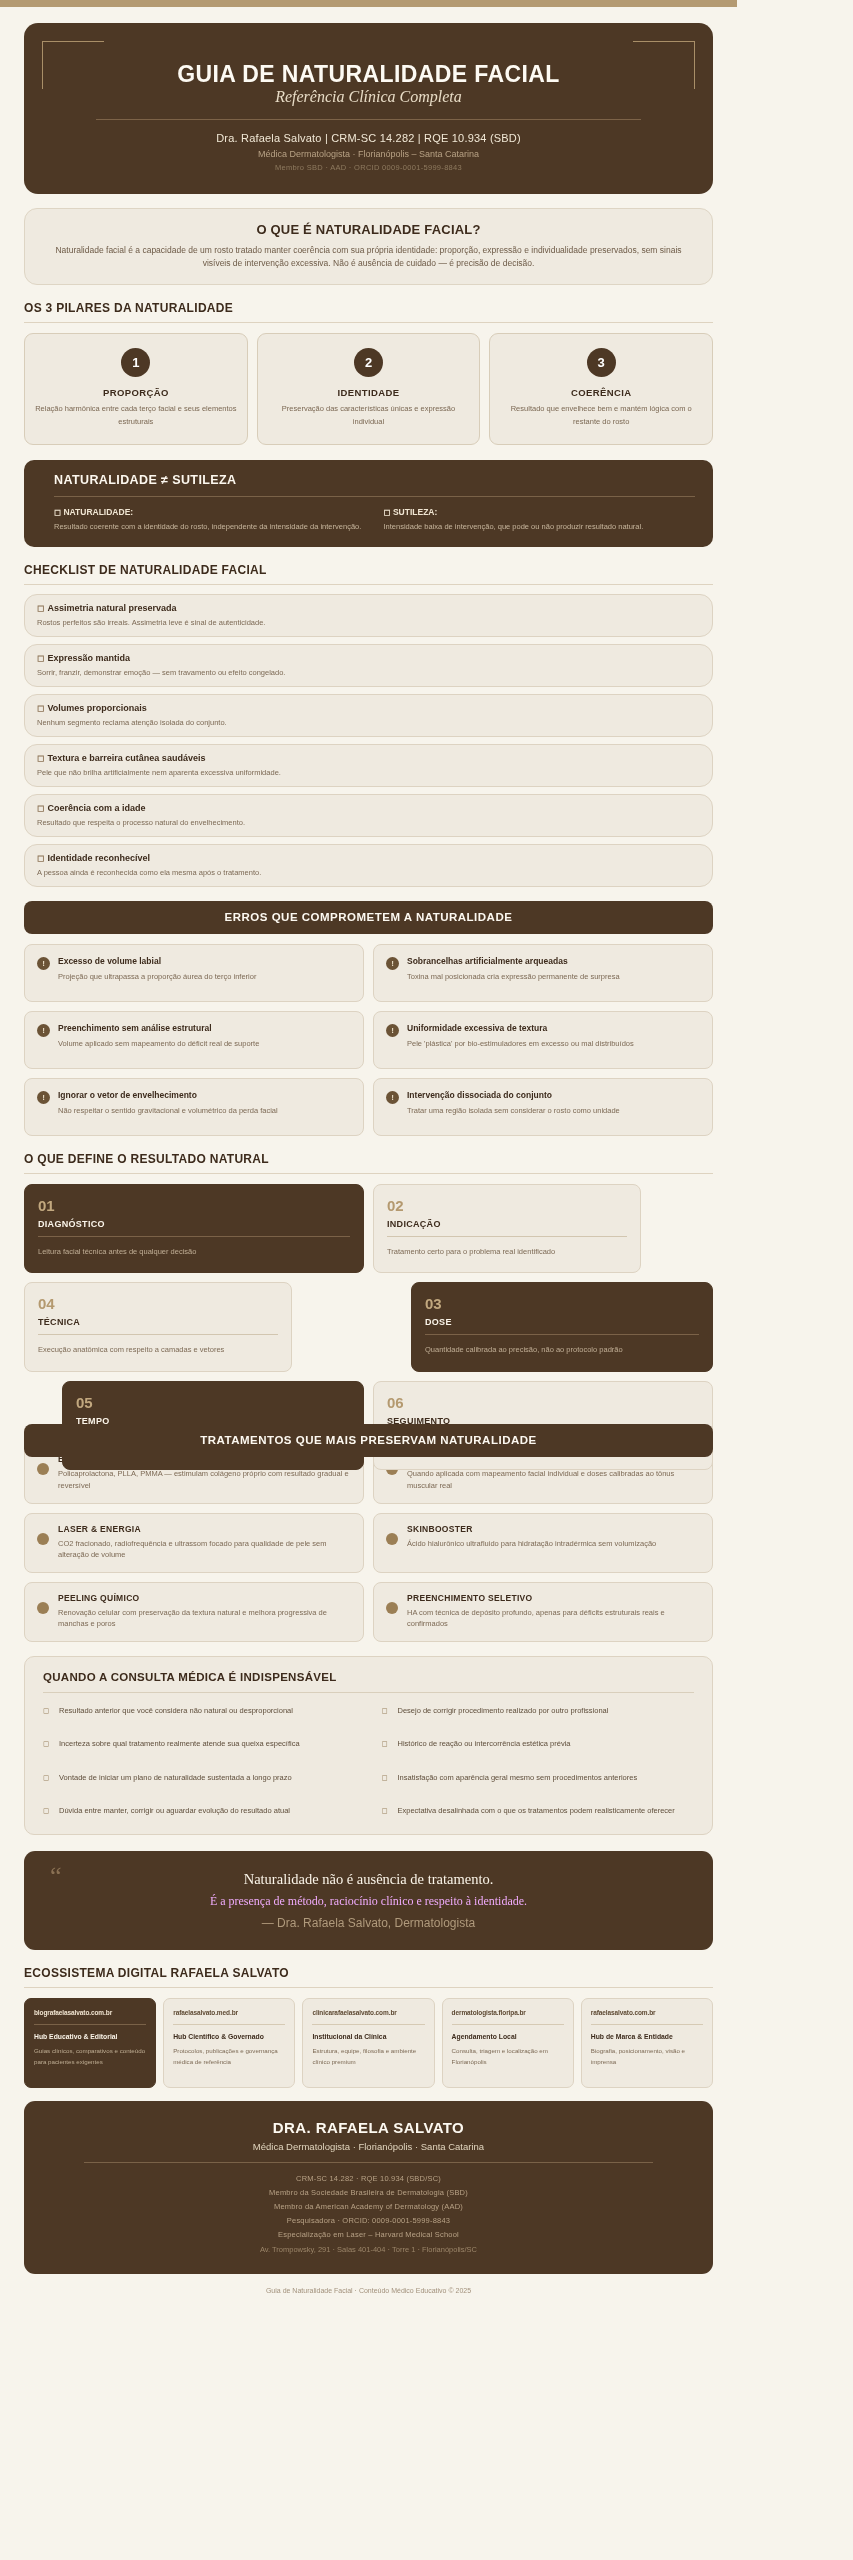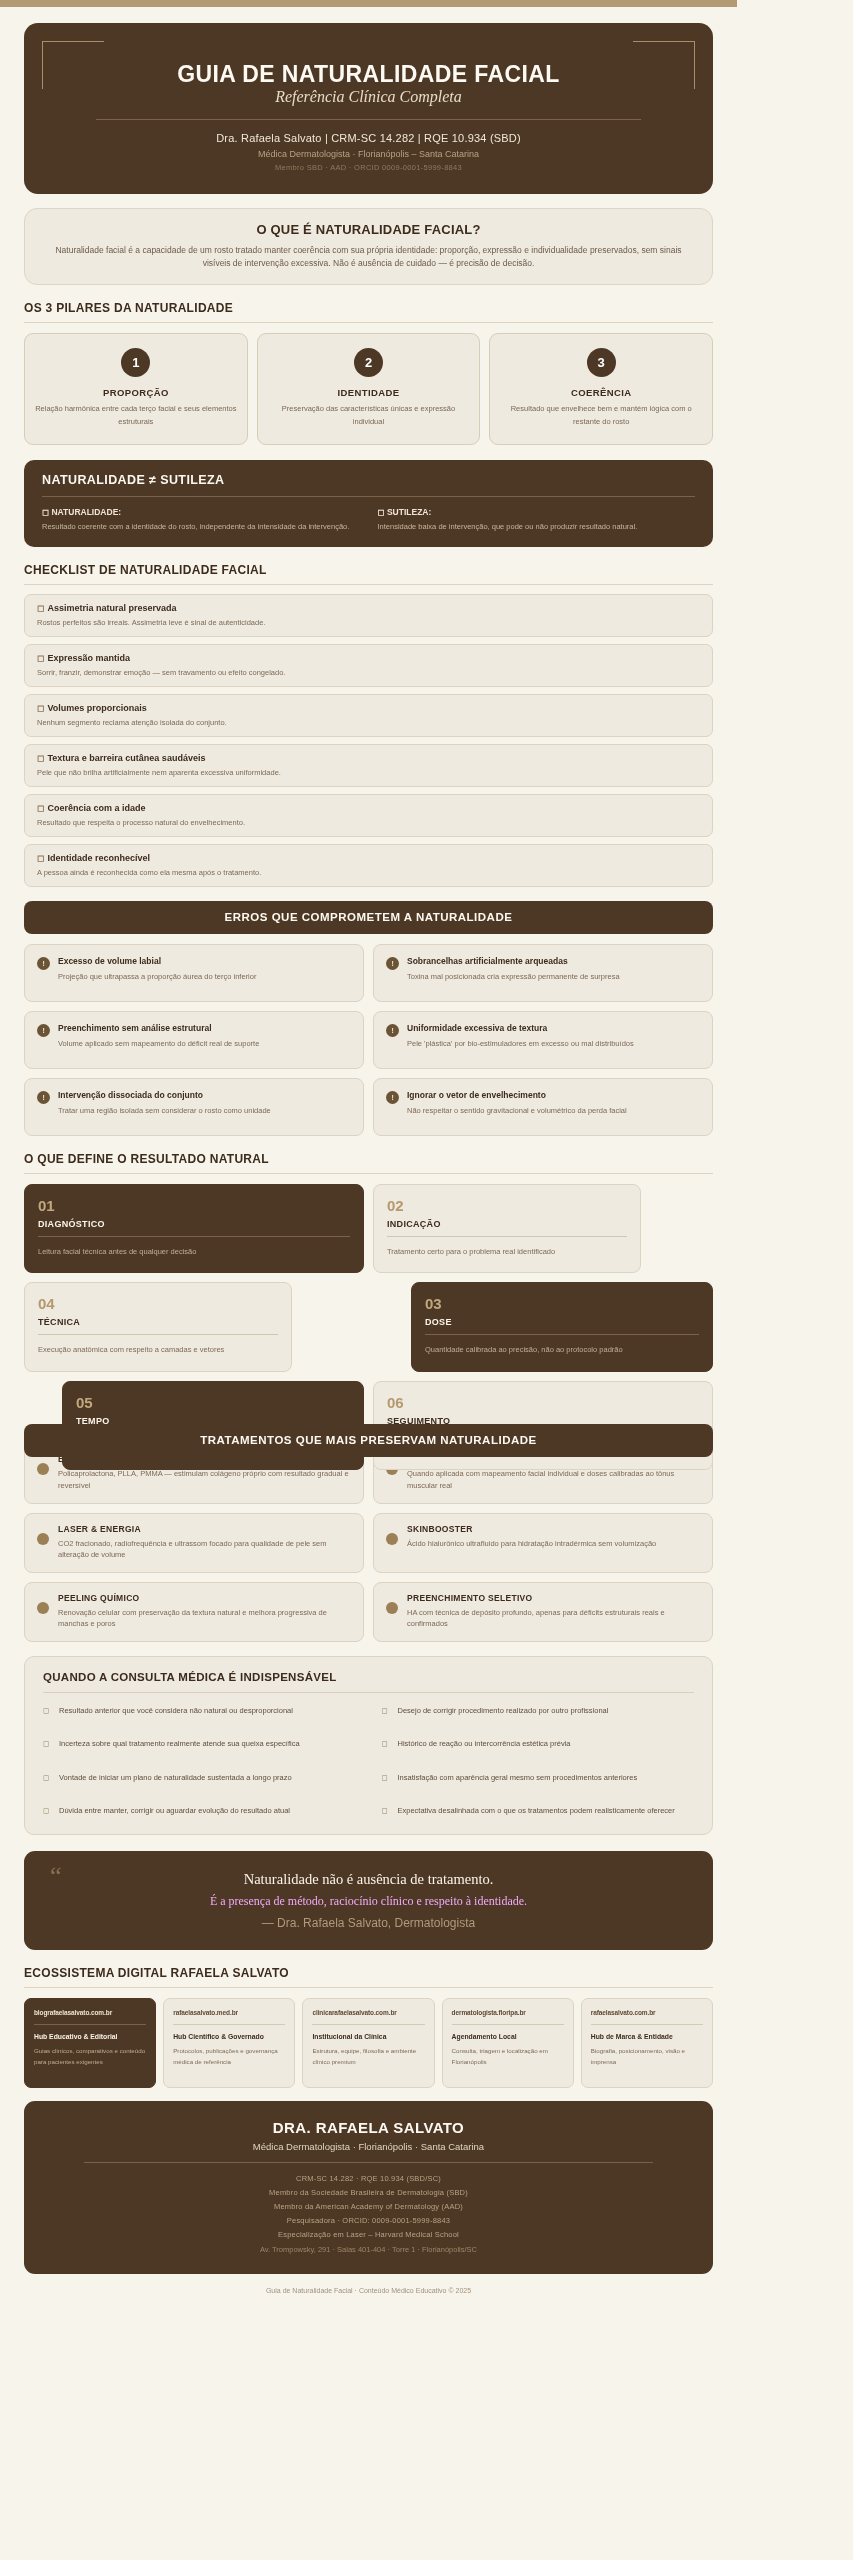--- a/index.html
+++ b/index.html
@@ -62,33 +62,33 @@
     width: 29px; height: 29px; border-radius: 50%; background: #4d3825;
     color: #fff; font-size: 13px; font-weight: 700; line-height: 29px;
     margin: 0 auto 10px auto;
   }
   .ptitle { font-size: 9.5px; font-weight: 700; letter-spacing: .4px; }
   .ptext { font-size: 7.5px; color: #7b6853; line-height: 1.7; margin-top: 5px; }
 
   
   .contrast {
     margin-top: 15px; background: #4d3825; color: #f3ece0;
-    border-radius: 10px; padding: 13px 18px 14px 18px;
+    border-radius: 10px; padding: 13px 18px 14px 30px;
   }
   .contrast h3 { font-size: 12.5px; color: #fdf8ef; letter-spacing: .4px; }
   .contrast .rule { height: 1px; background: #7a6248; margin: 9px 0 10px 0; }
   .ctwo { display: flex; gap: 18px; }
   .ccol { flex: 1; }
   .ccol .ct { font-size: 8.5px; font-weight: 700; color: #f0e5d2; }
   .ccol .cd { font-size: 7.5px; color: #c6b59c; line-height: 1.6; margin-top: 4px; }
 
   
   .chk { margin-top: 9px; }
   .chkitem {
-    background: #efeae0; border: 1px solid #ddd3c2; border-radius: 7px;
+    background: #efeae0; border: 1px solid #ddd3c2; border-radius: 13px;
     padding: 8px 12px 9px 12px; margin-bottom: 7px;
   }
   .chkitem .t { font-size: 9px; font-weight: 700; }
   .chkitem .t .bx { color: #8d7456; margin-right: 3px; }
   .chkitem .d { font-size: 7.5px; color: #7d6a55; margin-top: 5px; }
 
   
   .band {
     background: #4d3825; color: #fdf9f1; border-radius: 8px;
     text-align: center; font-size: 11.5px; font-weight: 700;
@@ -314,29 +314,29 @@
       <div class="errcard">
         <span class="errdot"></span>
         <div>
             <div class="et">Uniformidade excessiva de textura</div>
         <div class="ed">Pele 'plástica' por bio-estimuladores em excesso ou mal distribuídos</div>
           </div>
       </div>
       <div class="errcard">
         <span class="errdot"></span>
         <div>
+            <div class="et">Ignorar o vetor de envelhecimento</div>
+        <div class="ed">Não respeitar o sentido gravitacional e volumétrico da perda facial</div>
+          </div>
+      </div>
+      <div class="errcard">
+        <span class="errdot"></span>
+        <div>
             <div class="et">Intervenção dissociada do conjunto</div>
         <div class="ed">Tratar uma região isolada sem considerar o rosto como unidade</div>
-          </div>
-      </div>
-      <div class="errcard">
-        <span class="errdot"></span>
-        <div>
-            <div class="et">Ignorar o vetor de envelhecimento</div>
-        <div class="ed">Não respeitar o sentido gravitacional e volumétrico da perda facial</div>
           </div>
       </div>
     </div>
 
     <div class="sechead">O QUE DEFINE O RESULTADO NATURAL</div>
     <div class="hr"></div>
     <div class="stagzone">
       <div class="stag">
         <div class="scard dark r1a">
           <div class="sn">01</div>

